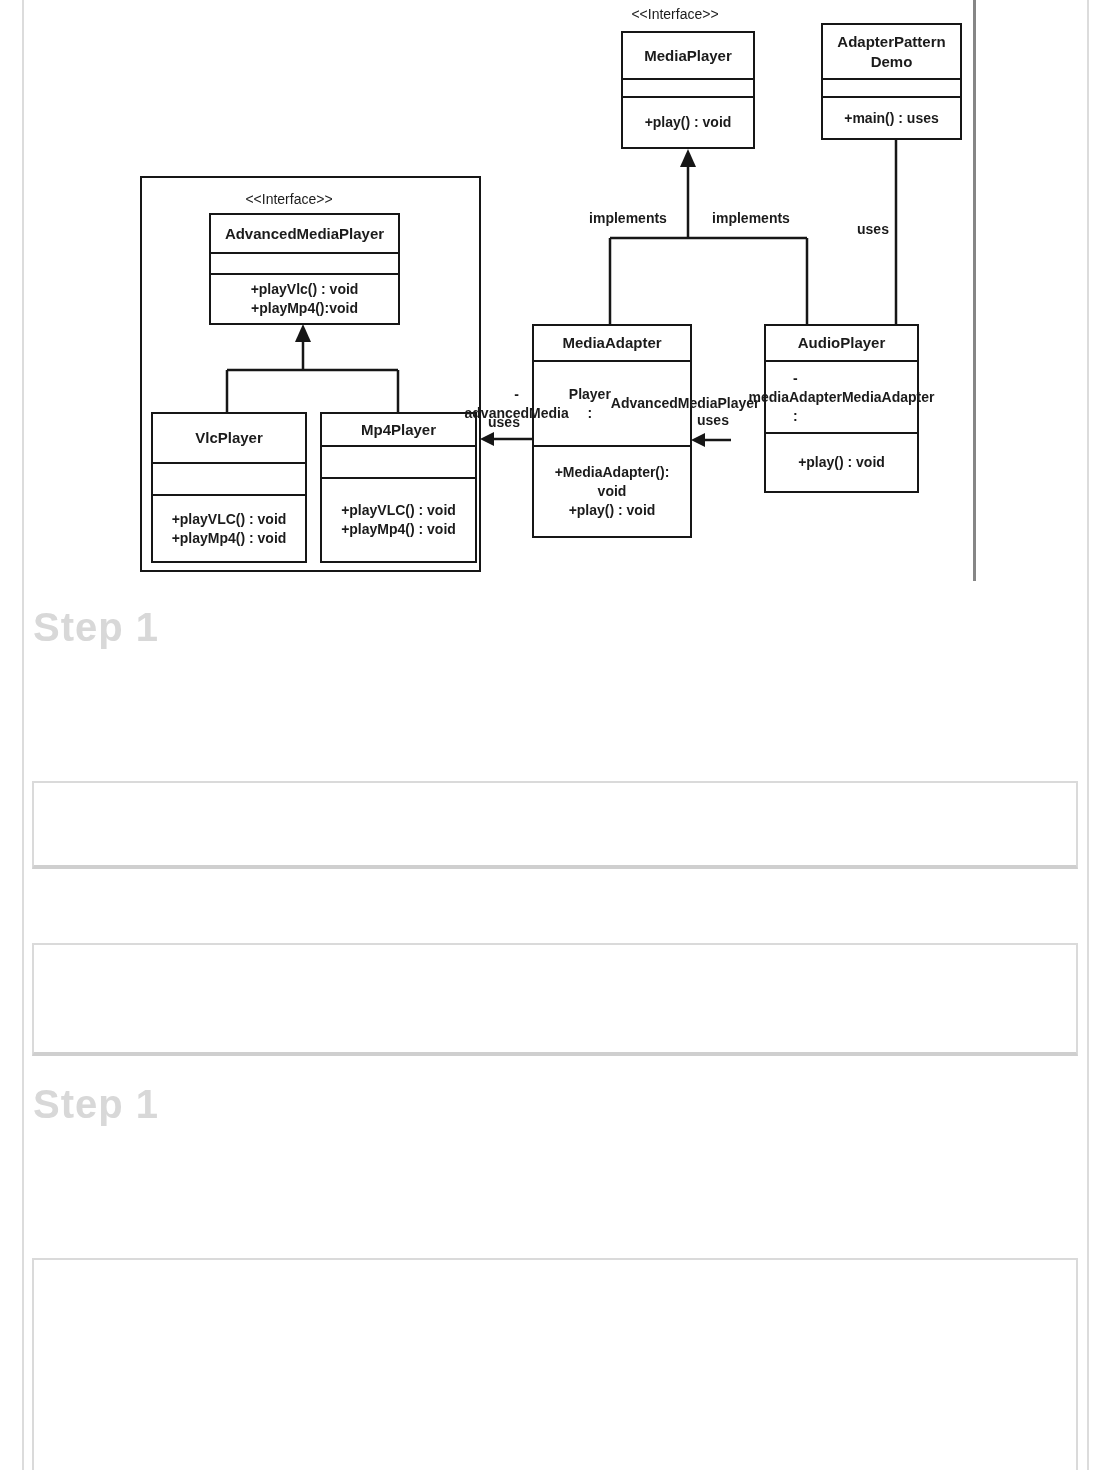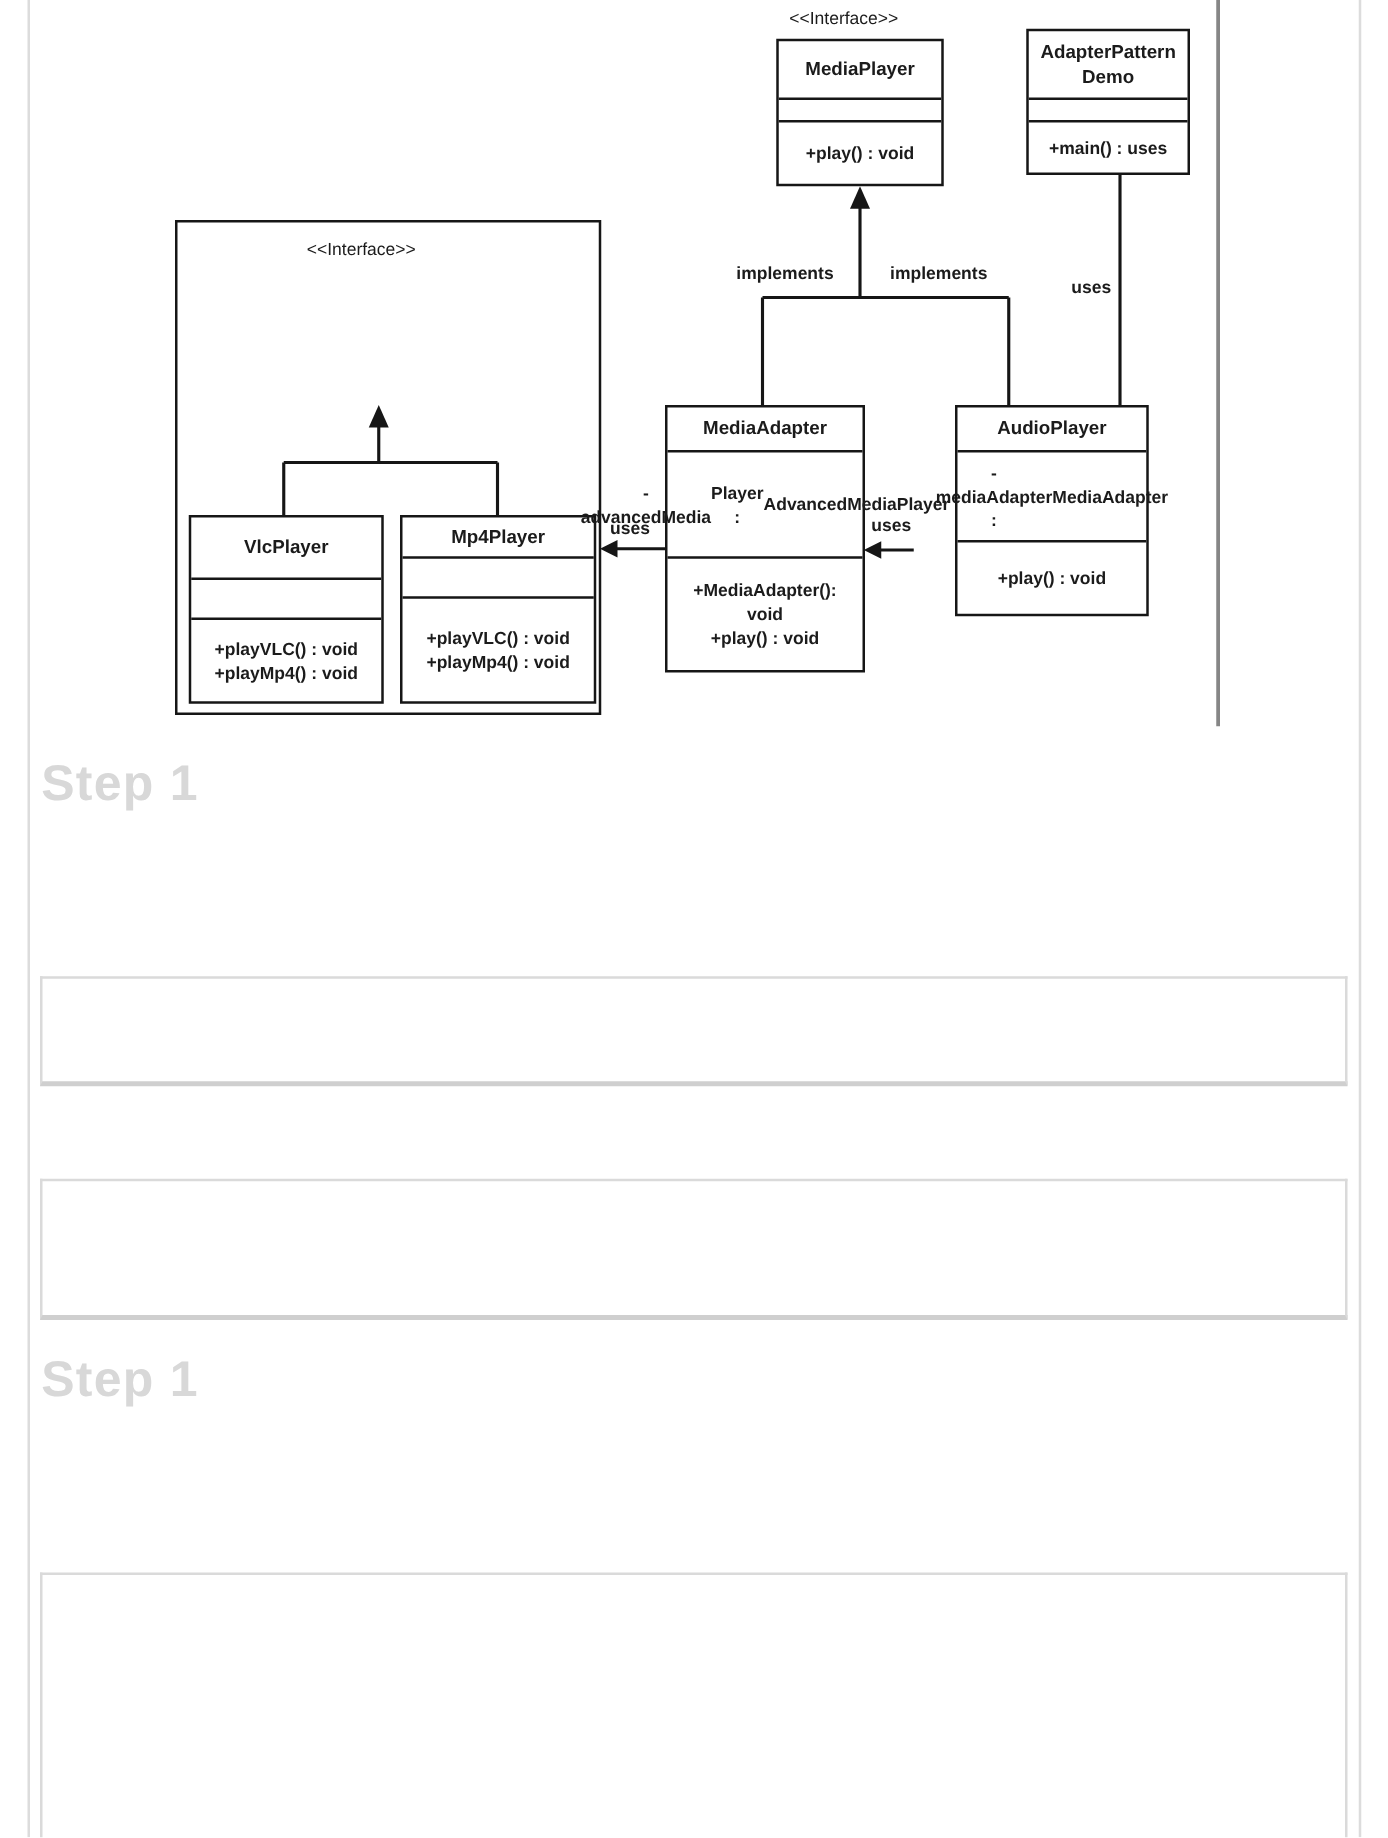--- a/index.html
+++ b/index.html
@@ -68,33 +68,41 @@
     <div class="stereo" style="left:620px;top:6px;width:110px">&lt;&lt;Interface&gt;&gt;</div>
 
     <div class="ubox" style="left:621px;top:31px;width:134px;height:118px">
       <div class="t" style="height:47px">MediaPlayer</div>
       <div class="a" style="height:18px"></div>
       <div class="m">
         <div>+play() : void</div>
       </div>
     </div>
 
-    <div class="ubox" style="left:821px;top:23px;width:131px;height:117px">
+    <div class="ubox" style="left:821px;top:23px;width:141px;height:117px">
       <div class="t" style="height:55px">
         <div>AdapterPattern</div>
         <div>Demo</div>
       </div>
       <div class="a" style="height:18px"></div>
       <div class="m">
         <div>+main() : uses</div>
       </div>
     </div>
 
     <div class="stereo" style="left:233px;top:191px;width:112px">&lt;&lt;Interface&gt;&gt;</div>
 
+    <div class="ubox" style="left:209px;top:213px;width:191px;height:112px">
+      <div class="t" style="height:39px">AdvancedMediaPlayer</div>
+      <div class="a" style="height:21px"></div>
+      <div class="m">
+        <div>+playVlc() : void</div>
+        <div>+playMp4():void</div>
+      </div>
+    </div>
 
     <div class="ubox" style="left:151px;top:412px;width:156px;height:151px">
       <div class="t" style="height:50px">VlcPlayer</div>
       <div class="a" style="height:32px"></div>
       <div class="m">
         <div>+playVLC() : void</div>
         <div>+playMp4() : void</div>
       </div>
     </div>
 

